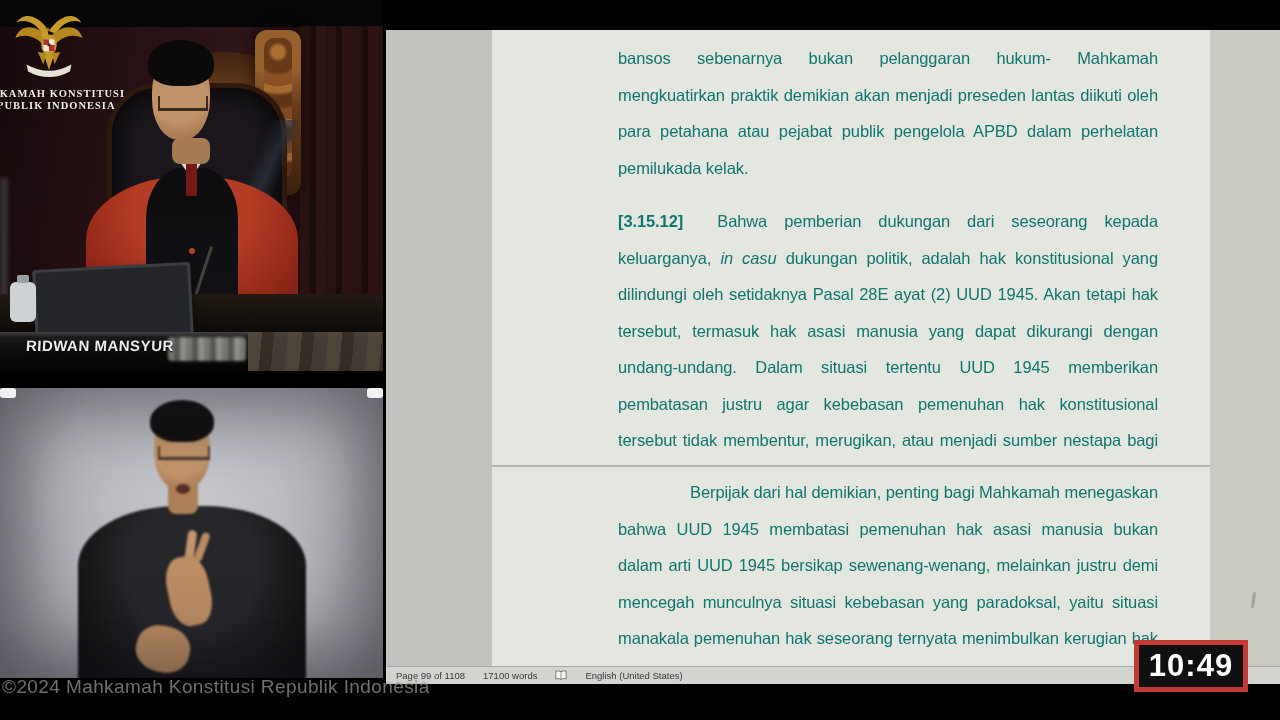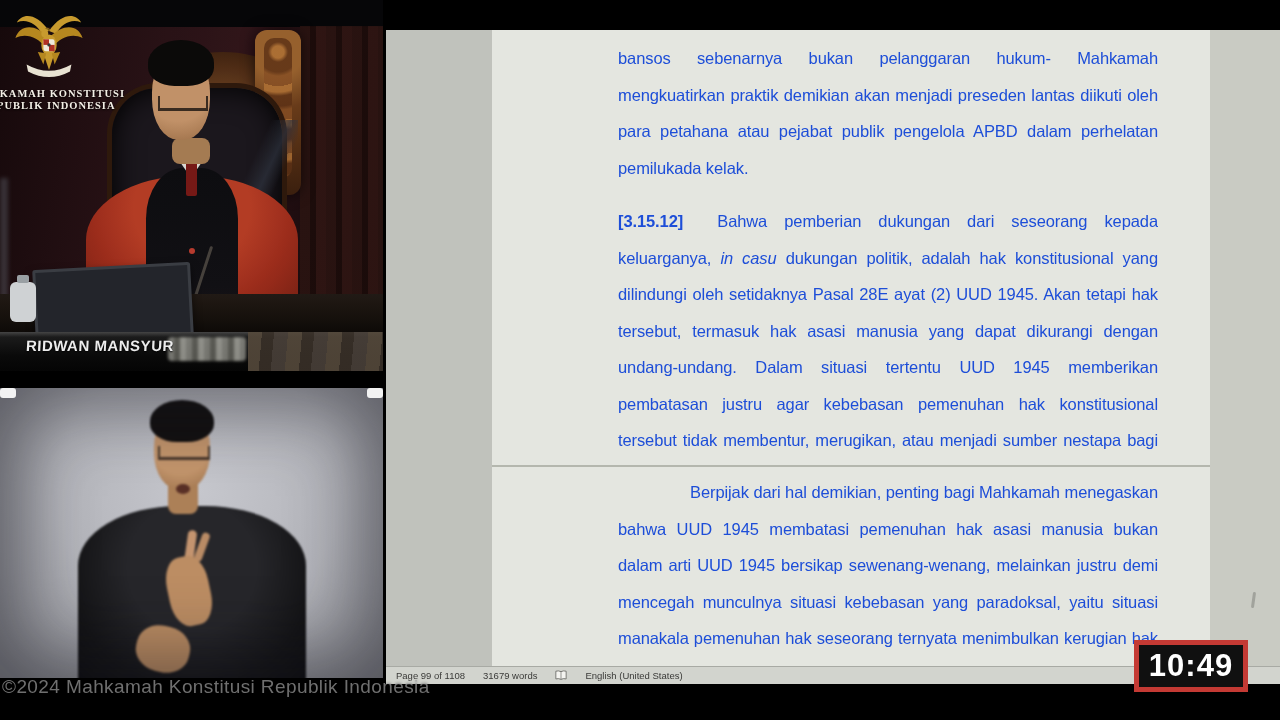--- a/index.html
+++ b/index.html
@@ -88,21 +88,21 @@
            background:#c08c5e;transform:rotate(14deg);}
   .vb-pill{position:absolute;top:0;width:16px;height:10px;background:#f2f2f2;border-radius:3px;}
 
   
   .doc-canvas-left{left:386px;top:30px;width:106px;height:637px;background:#c0c2bc;
            border-right:1px solid #9ea09a;}
   .doc-page{left:492px;top:30px;width:718px;height:637px;background:#e4e6e0;}
   .doc-canvas-right{left:1210px;top:30px;width:70px;height:637px;background:#c9cbc3;}
   .page-separator{position:absolute;left:0;right:0;top:435px;height:2px;background:#b4b7ae;}
   .page-text{position:absolute;left:126px;right:52px;overflow:hidden;
-           font-size:16.5px;line-height:36.5px;letter-spacing:-.1px;color:#1d4ed8;text-align:justify;}
+           font-size:16.5px;line-height:36.5px;letter-spacing:-.1px;color:#0f766e;text-align:justify;}
   .page-text-upper{top:10px;height:424px;}
   .page-text-lower{top:444px;bottom:4px;}
   .doc-para{margin:0 0 17px 0;}
   .doc-para.indent{text-indent:72px;}
   .cursor-mark{left:1252px;top:592px;width:3px;height:16px;background:#90928c;opacity:.7;
            transform:rotate(8deg);border-radius:2px;}
 
   
   .status-bar{left:386px;top:666px;width:923px;height:18px;background:#d2d4ce;
            border-top:1px solid #a8aaa4;display:flex;align-items:center;gap:18px;
@@ -203,21 +203,21 @@
     <div class="page-separator"></div>
     <div class="page-text page-text-lower">
         <p class="doc-para indent"><span>Berpijak dari hal demikian, penting bagi Mahkamah menegaskan bahwa UUD 1945 membatasi pemenuhan hak asasi manusia bukan dalam arti UUD 1945 bersikap sewenang-wenang, melainkan justru demi mencegah munculnya situasi kebebasan yang paradoksal, yaitu situasi manakala pemenuhan hak seseorang ternyata menimbulkan kerugian hak bagi orang lain.</span></p>
       </div>
   </div>
   <div class="abs doc-canvas-right"></div>
   <div class="abs cursor-mark"></div>
 
   <div class="abs status-bar">
     <span class="status-item">Page 99 of 1108</span>
-    <span class="status-item">31679 words</span>
+    <span class="status-item">17100 words</span>
     <svg class="proof-icon" viewBox="0 0 14 12">
       <path d="M1 1 Q4 0 7 1.5 Q10 0 13 1 L13 10 Q10 9 7 10.5 Q4 9 1 10 Z" fill="#f4f4f0" stroke="#6a6a66" stroke-width="1"></path>
       <line x1="7" y1="1.5" x2="7" y2="10.5" stroke="#6a6a66" stroke-width="0.8"></line>
     </svg>
     <span class="status-item">English (United States)</span>
   </div>
 
   <div class="abs timer">
     <span class="timer-text">10:49</span>
   </div>

